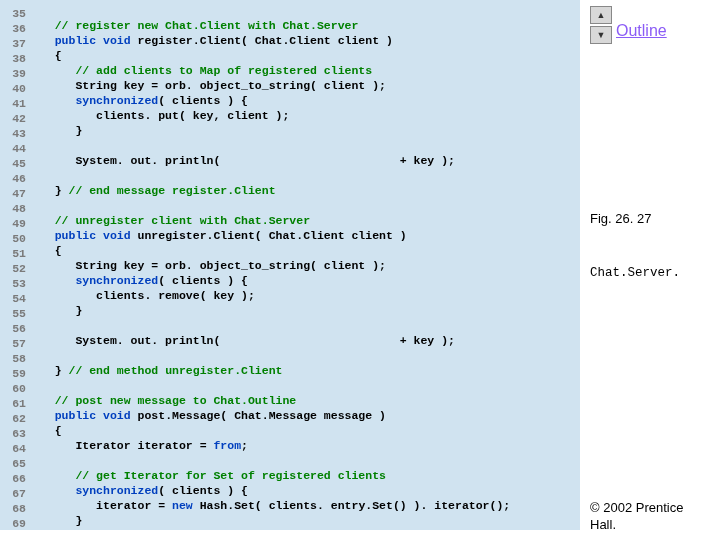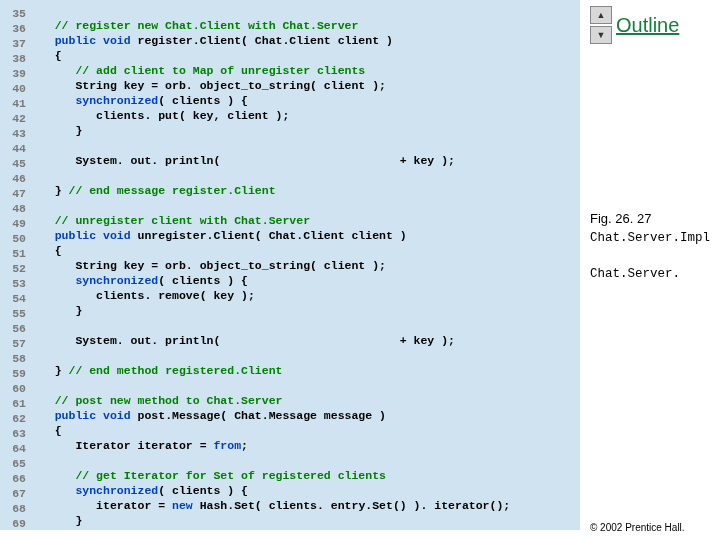--- a/index.html
+++ b/index.html
@@ -6,24 +6,24 @@
   .wrap { display:flex; width:720px; height:540px; }
   .code-area { background:#d0e3f0; width:580px; height:530px; padding:6px 0 0 0; box-sizing:border-box; display:flex; font-family:"Courier New",monospace; font-size:11.5px; line-height:15px; font-weight:bold; white-space:pre; overflow:hidden; }
   .gutter { width:26px; text-align:right; color:#7a7a7a; font-weight:bold; flex-shrink:0; padding-right:8px; }
   .codecol { flex:1; color:#000;margin-top:12px; }
   .kw { color:#003fbe; }
   .cm { color:#008000; }
   .side { flex:1; padding:6px 10px 6px 10px; box-sizing:border-box; display:flex; flex-direction:column; font-size:13px; }
   .navbtns { display:flex; flex-direction:column; gap:2px; align-items:flex-start; }
   .navbtn { width:20px; height:16px; background:#d8d8d8; border:1px solid #888; display:flex; align-items:center; justify-content:center; font-size:9px; line-height:1; color:#333; }
   .outline-row { display:flex; align-items:flex-start; gap:4px; margin-bottom:16px; }
-  .outline { font-size:20px; text-decoration:underline; color:#15803d; margin-top:8px; }
+  .outline { font-size:16px; text-decoration:underline; color:#8b5cf6; margin-top:16px; }
   .caption { font-size:13px; line-height:1.35; }
   .caption .mono { font-family:"Courier New",monospace; font-size:12.5px; }
-  .foot { margin-top:auto; font-size:10px; line-height:1.3; }
+  .foot { margin-top:auto; font-size:13px; line-height:1.3; }
 </style>
 </head>
 <body>
 
 <div class="wrap">
   <div class="code-area">
     <div class="gutter" id="gutter">35
 36
 37
 38
@@ -55,43 +55,43 @@
 64
 65
 66
 67
 68
 69
 </div>
     <div class="codecol" id="codecol"><span class="cm">   // register new Chat.Client with Chat.Server</span>
 <span class="kw">   public void</span> register.Client( Chat.Client client )
    {
-<span class="cm">      // add client to Map of unregister clients</span>
+<span class="cm">      // add clients to Map of registered clients</span>
       String key = orb. object_to_string( client );
 <span class="kw">      synchronized</span>( clients ) {
          clients. put( key, client );
       }
 
       System. out. println(                          + key );
 
    } <span class="cm">// end message register.Client</span>
 
 <span class="cm">   // unregister client with Chat.Server</span>
 <span class="kw">   public void</span> unregister.Client( Chat.Client client )
    {
       String key = orb. object_to_string( client );
 <span class="kw">      synchronized</span>( clients ) {
          clients. remove( key );
       }
 
       System. out. println(                          + key );
 
-   } <span class="cm">// end method registered.Client</span>
+   } <span class="cm">// end method unregister.Client</span>
 
-<span class="cm">   // post new method to Chat.Server</span>
+<span class="cm">   // post new message to Chat.Outline</span>
 <span class="kw">   public void</span> post.Message( Chat.Message message )
    {
       Iterator iterator = <span class="kw">from</span>;
 
 <span class="cm">      // get Iterator for Set of registered clients</span>
 <span class="kw">      synchronized</span>( clients ) {
          iterator = <span class="kw">new</span> Hash.Set( clients. entry.Set() ). iterator();
       }
 </div>
   </div>
@@ -99,21 +99,21 @@
     <div class="outline-row">
       <div class="navbtns">
         <div class="navbtn">▲</div>
         <div class="navbtn">▼</div>
       </div>
       <div class="outline">Outline</div>
     </div>
     <div style="height:150px"></div>
     <div class="caption">
       <span>Fig. 26. 27</span><br>
-      <span class="mono">Chat.Server.Impl</span><br>
+      <br>
       <br>
       <span class="mono">Chat.Server.</span>
     </div>
     <div class="foot">
       <div>© 2002 Prentice Hall.</div>
     </div>
   </div>
 </div>
 
 </body></html>

